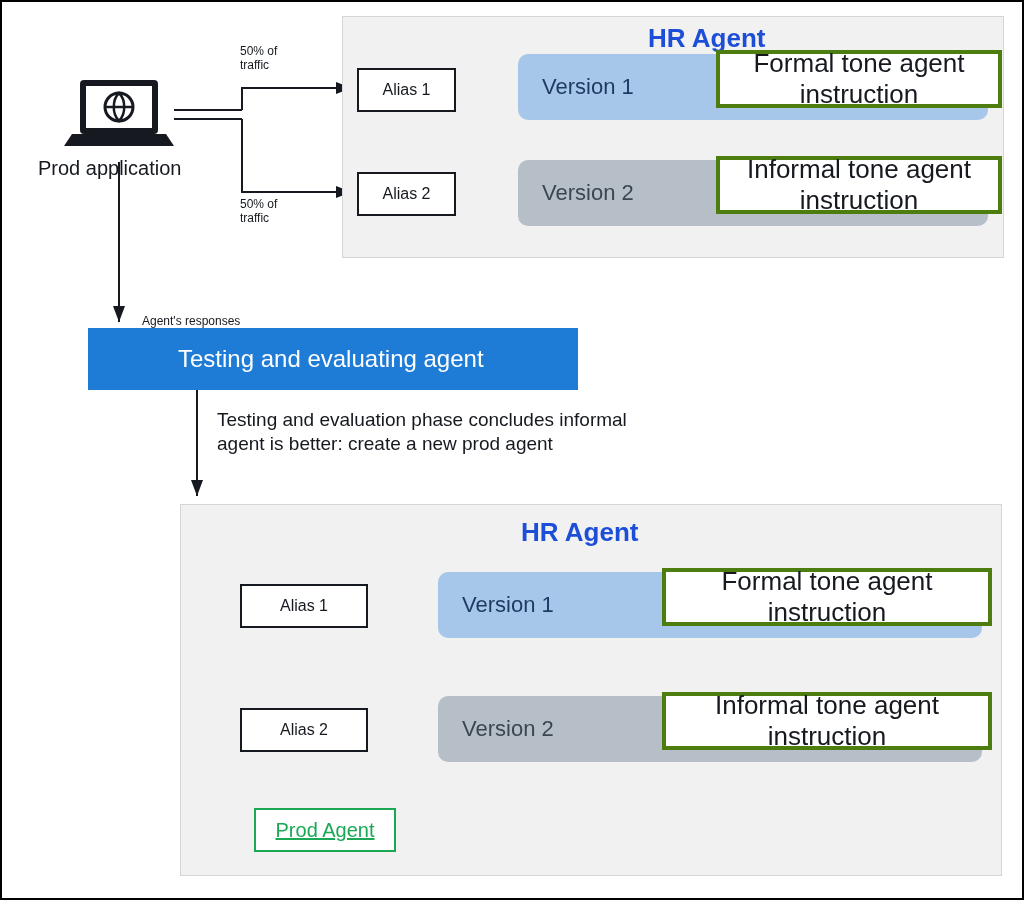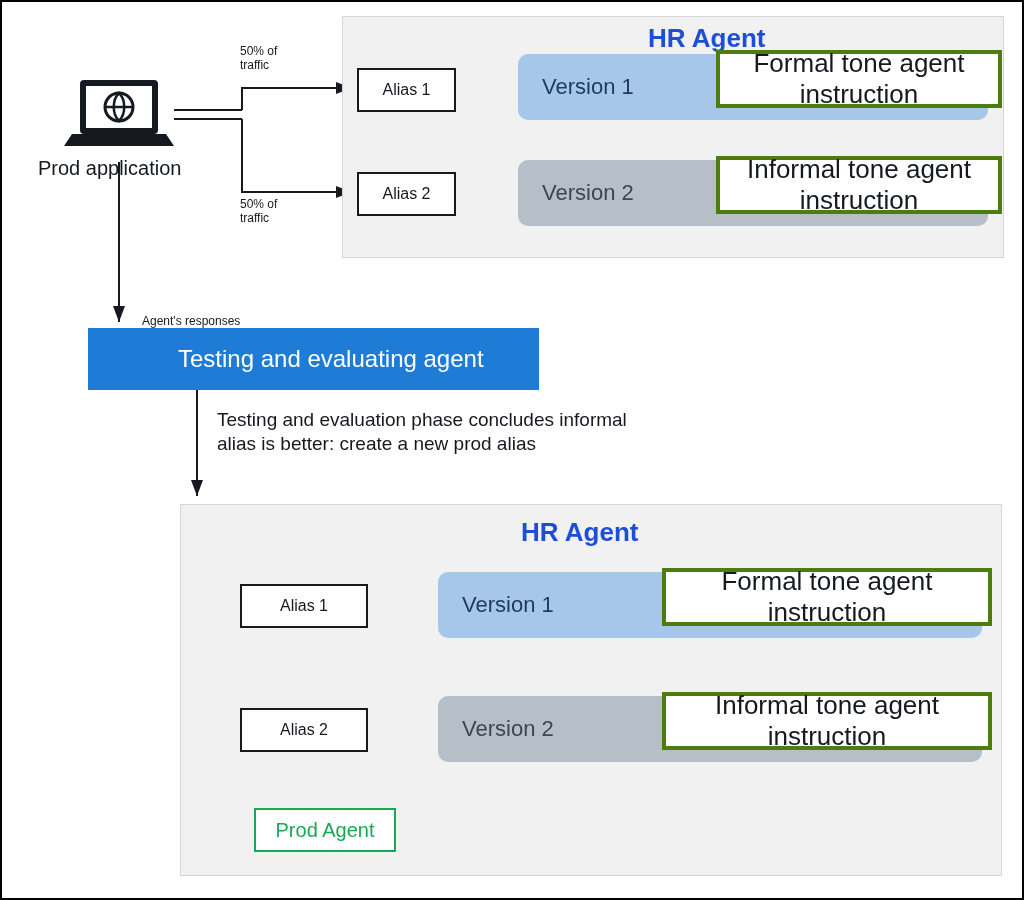--- a/index.html
+++ b/index.html
@@ -88,20 +88,21 @@
   }
   .prod-box {
     position: absolute;
     border: 2px solid #1aa855;
     color: #1aa855;
     background: #ffffff;
     font-size: 20px;
     display: flex;
     align-items: center;
     justify-content: center;
+    text-decoration: underline;
   }
   svg.overlay {
     position: absolute;
     left: 0; top: 0;
     width: 1024px; height: 900px;
     pointer-events: none;
   }
 </style>
 </head>
 <body>
@@ -173,26 +174,26 @@
     <span>Alias 2</span>
   </div>
   <div class="version-pill version-grey" style="left:516px; top:158px; width:470px; height:66px;">
     <span>Version 2</span>
   </div>
   <div class="inst-box" style="left:714px; top:154px; width:286px; height:58px; white-space:pre;">Informal tone agent
 instruction</div>
 
   <div class="small-label" style="left:140px; top:280px;margin-top:32px;">Agent's responses</div>
 
-  <div class="eval-bar" style="left:86px; top:326px; width:451px; height:62px;">
+  <div class="eval-bar" style="left:86px; top:326px; width:490px; height:62px;">
     <span>Testing and evaluating agent</span>
   </div>
 
   <div class="note-label" style="left:215px; top:406px; width:480px; white-space:pre;">Testing and evaluation phase concludes informal
-alias is better: create a new prod alias</div>
+agent is better: create a new prod agent</div>
 
   <div class="panel" style="left:178px; top:502px; width:820px; height:370px;">
     <div class="panel-title" style="left:340px; top:12px;">HR Agent</div>
   </div>
 
   <div class="alias-box" style="left:238px; top:582px; width:124px; height:40px;">
     <span>Alias 1</span>
   </div>
   <div class="version-pill version-blue" style="left:436px; top:570px; width:544px; height:66px;">
     <span>Version 1</span>

